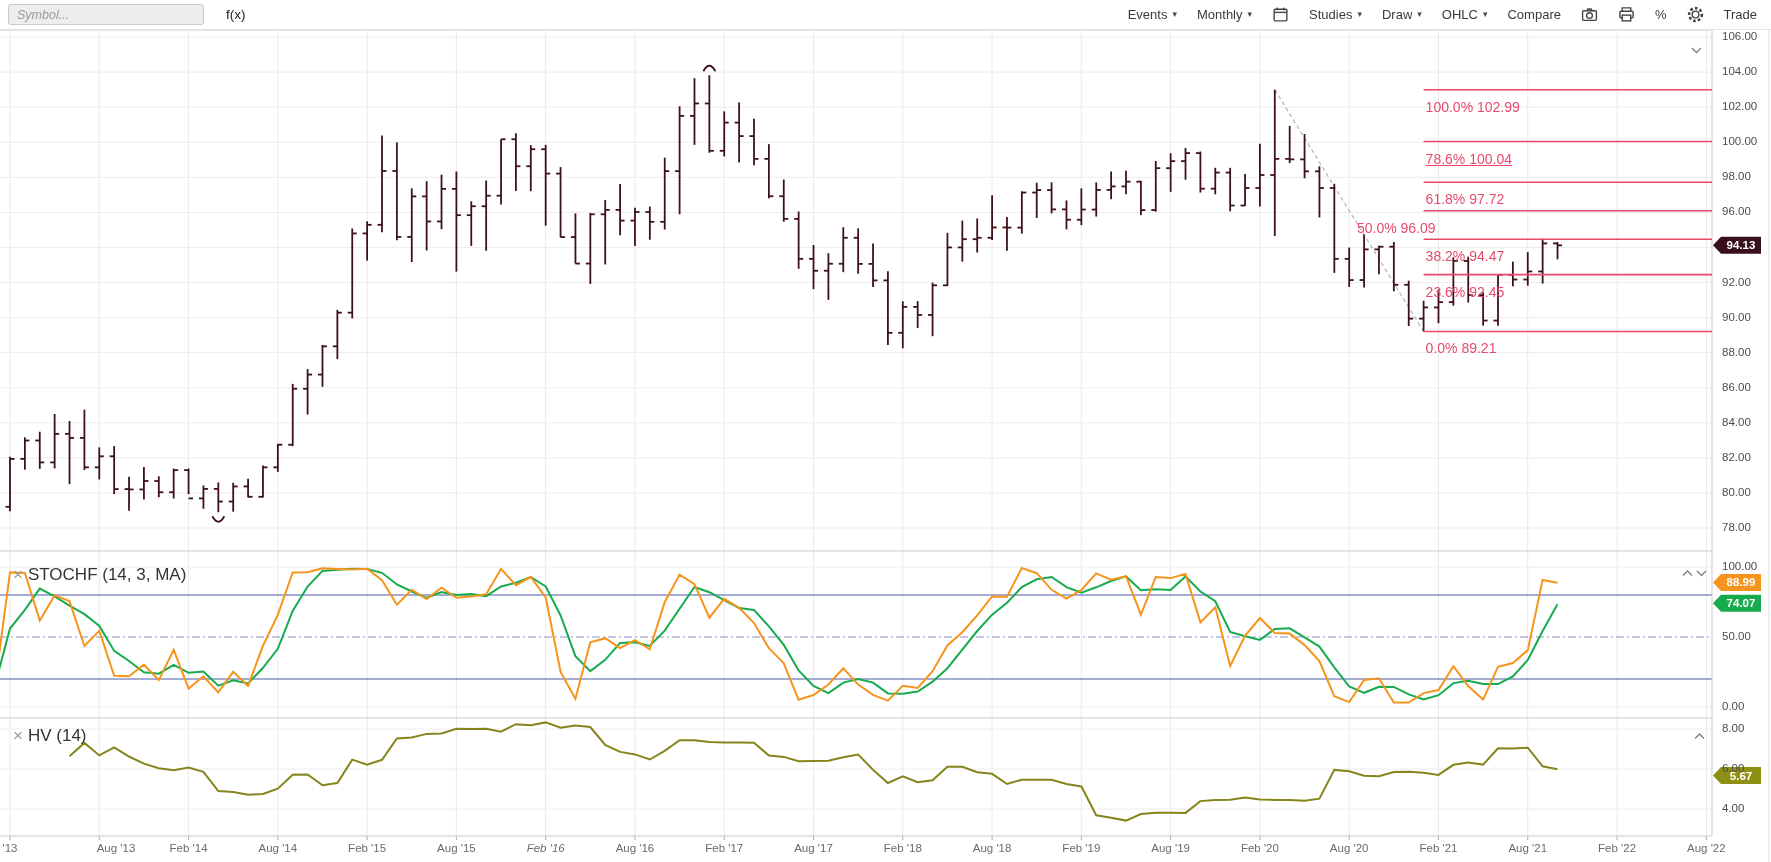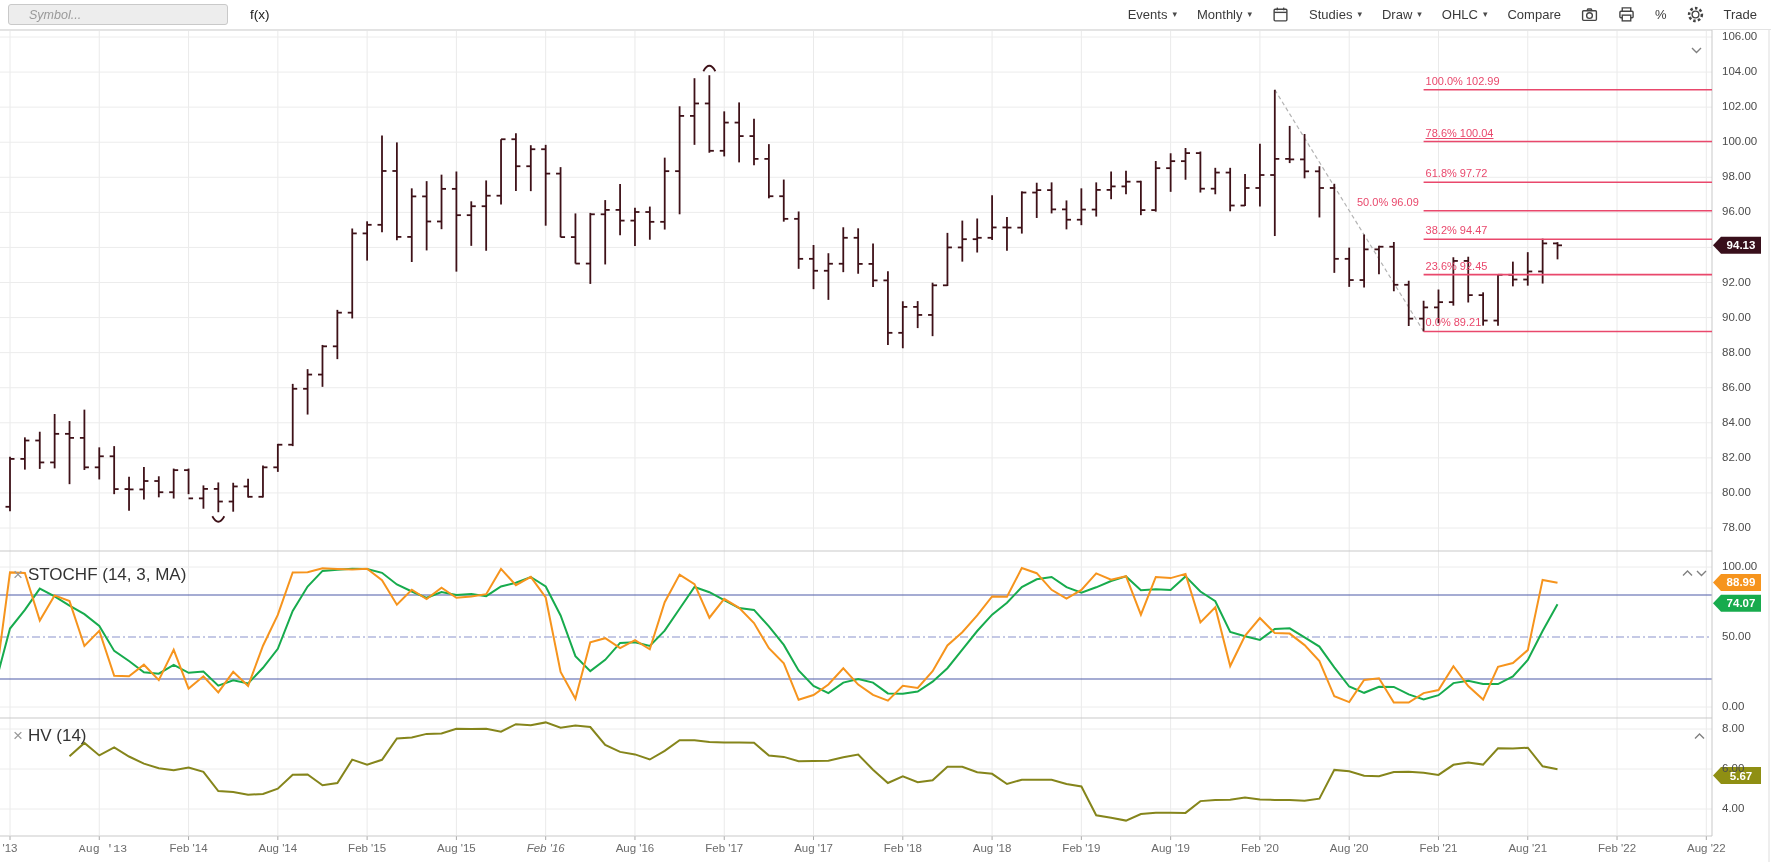--- a/index.html
+++ b/index.html
@@ -2,33 +2,33 @@
 <html><head>
 <meta charset="utf-8">
 <style>
   html,body{margin:0;padding:0;background:#fff;font-family:"Liberation Sans",sans-serif;}
   #stage{position:relative;width:1771px;height:862px;overflow:hidden;background:#fff;}
   
   #toolbar{position:absolute;left:0;top:0;width:1771px;height:30px;display:flex;align-items:center;
            padding:0 14px 0 8px;box-sizing:border-box;border-bottom:1px solid #e3e3e3;
            font-size:13px;color:#3a3a3a;gap:20px;background:#fff;z-index:5;}
   #symbol-input{width:178px;height:19px;background:#ededed;border:1px solid #c9c9c9;border-radius:3px;
-           padding:0 20px;font-size:12.5px;font-family:"Liberation Sans",sans-serif;color:#333;outline:none;}
+           padding:0 8px;font-size:12.5px;font-family:"Liberation Sans",sans-serif;color:#333;outline:none;}
   #symbol-input::placeholder{font-style:italic;color:#9a9a9a;}
   .fx{font-size:13.5px;color:#222;margin-left:2px;}
   .spacer{flex:1;}
   .tb-item{display:flex;align-items:center;gap:5px;cursor:pointer;white-space:nowrap;}
   .caret{font-size:9px;color:#4a4a4a;line-height:1;}
   .tb-icon{display:flex;align-items:center;}
   .tb-icon svg{stroke:#444;fill:none;stroke-width:1.3;}
   
   #overlay{position:absolute;left:0;top:0;width:1771px;height:862px;overflow:hidden;pointer-events:none;}
   .axlbl{position:absolute;font-size:11.5px;color:#4c4c4c;white-space:nowrap;}
   .xlbl{position:absolute;font-size:11.5px;color:#6b6b6b;width:90px;margin-left:-45px;text-align:center;}
-  .fiblbl{position:absolute;font-size:11px;color:#e9486c;white-space:nowrap;}
+  .fiblbl{position:absolute;font-size:14px;color:#e9486c;white-space:nowrap;margin-top:24px;}
   .legend{position:absolute;white-space:nowrap;}
   #legend-main{left:13px;top:41px;font-size:13.5px;color:#2b2b2b;}
   #legend-main span{margin-right:7px;}
   .lg-gray{color:#a8a8a8;}
   .lg-green{color:#27b55a;}
   .panel-legend{font-size:17px;color:#333;}
   .panel-legend .x{color:#999;margin-right:5px;}
   #legend-stoch{left:13px;top:565px;}
   #legend-hv{left:13px;top:726px;}
 </style>
@@ -520,21 +520,21 @@
 
   <div id="overlay">
     <div id="legend-stoch" class="legend panel-legend">
       <span class="x">×</span><span>STOCHF (14, 3, MA)</span>
     </div>
     <div id="legend-hv" class="legend panel-legend">
       <span class="x">×</span><span>HV (14)</span>
     </div>
     <div id="gen-labels">
         <div class="xlbl" style="left: 10px; top: 842px;">'13</div>
-        <div class="xlbl" style="left: 103px; top: 842px; font-family: Liberation Mono, monospace;">Aug '13</div>
+        <div class="xlbl" style="left: 116px; top: 842px;">Aug '13</div>
         <div class="xlbl" style="left: 188.56px; top: 842px;">Feb '14</div>
         <div class="xlbl" style="left: 277.84px; top: 842px;">Aug '14</div>
         <div class="xlbl" style="left: 367.12px; top: 842px;">Feb '15</div>
         <div class="xlbl" style="left: 456.4px; top: 842px;">Aug '15</div>
         <div class="xlbl" style="left: 545.68px; top: 842px; font-style: italic;">Feb '16</div>
         <div class="xlbl" style="left: 634.96px; top: 842px;">Aug '16</div>
         <div class="xlbl" style="left: 724.24px; top: 842px;">Feb '17</div>
         <div class="xlbl" style="left: 813.52px; top: 842px;">Aug '17</div>
         <div class="xlbl" style="left: 902.8px; top: 842px;">Feb '18</div>
         <div class="xlbl" style="left: 992.08px; top: 842px;">Aug '18</div>

